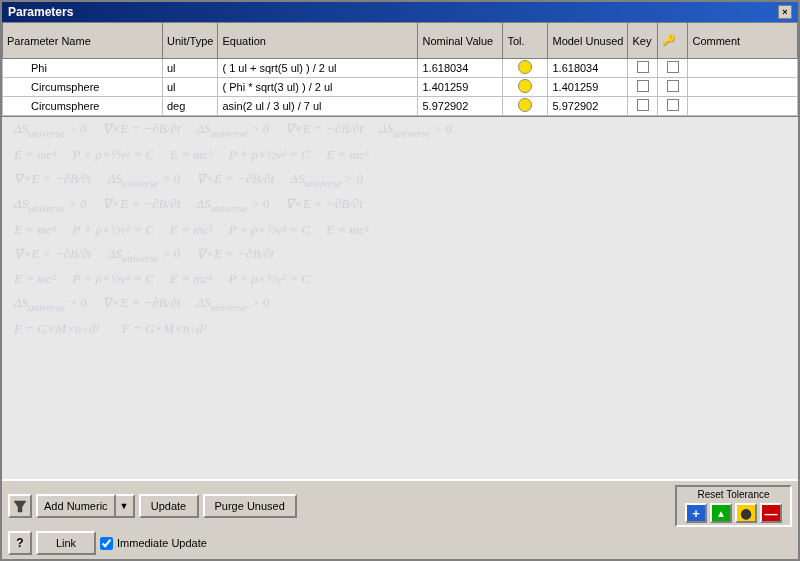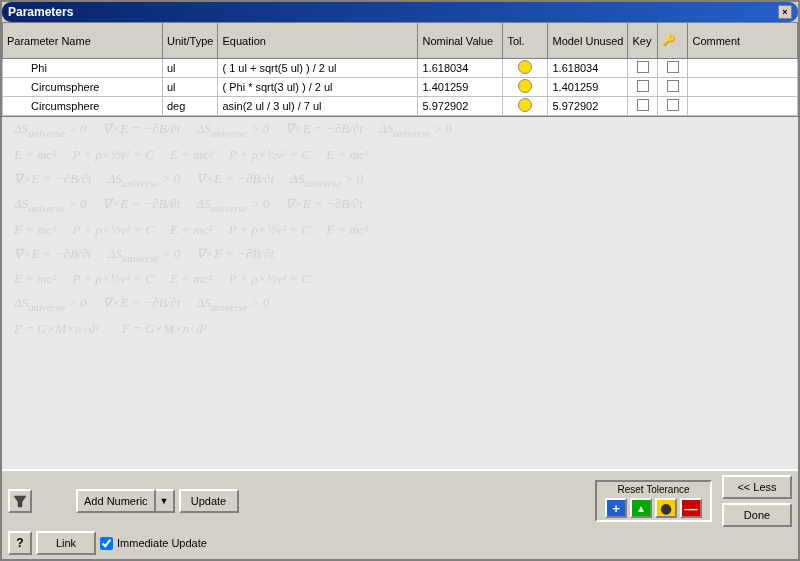--- a/index.html
+++ b/index.html
@@ -24,21 +24,20 @@
     .title-bar {
       background: linear-gradient(to right, #08246b, #2560c8);
       color: white;
       padding: 3px 6px;
       font-size: 12px;
       font-weight: bold;
       display: flex;
       align-items: center;
       justify-content: space-between;
       height: 20px;
-      border-radius: 9px;
     }
 
     .title-bar-buttons {
       display: flex;
       gap: 2px;
     }
 
     .title-bar-btn {
       width: 14px;
       height: 14px;
@@ -208,21 +207,20 @@
       min-width: 60px;
       text-align: center;
       height: 24px;
       display: flex;
       align-items: center;
       justify-content: center;
     }
 
     .btn-split-container {
       display: flex;
-      margin-left: 40px;
     }
 
     .btn-main {
       background: #d4d0c8;
       border: 2px solid;
       border-color: #ffffff #808080 #808080 #ffffff;
       padding: 2px 6px;
       font-size: 11px;
       cursor: pointer;
       height: 24px;
@@ -511,47 +509,42 @@
           <div class="btn-main">
             <span>Add Numeric</span>
           </div>
           <div class="btn-arrow">
             <span>▼</span>
           </div>
         </div>
         <div class="btn">
           <span>Update</span>
         </div>
+        <div class="btn">
+          <span>Purge Unused</span>
+        </div>
         <div class="spacer"></div>
 
         <div class="reset-tolerance-box">
           <span class="reset-tolerance-label">Reset Tolerance</span>
           <div class="tol-buttons">
             <div class="tol-btn tol-btn-blue">
               <span>+</span>
             </div>
             <div class="tol-btn tol-btn-green">
               <span style="font-size:10px;">▲</span>
             </div>
             <div class="tol-btn tol-btn-yellow">
               <span style="font-size:10px;">⬤</span>
             </div>
             <div class="tol-btn tol-btn-red">
               <span>—</span>
             </div>
           </div>
         </div>
-        <div style="display:flex; flex-direction:column; gap:4px; margin-left:6px;">
-          <div class="btn">
-            <span>&lt;&lt; Less</span>
-          </div>
-          <div class="btn btn-done">
-            <span>Done</span>
-          </div>
-        </div>
       </div>
 
       <div class="toolbar-row">
         <div class="help-btn">
           <span>?</span>
         </div>
         <div class="btn">
           <span>Link</span>
         </div>
         <label class="checkbox-label">

